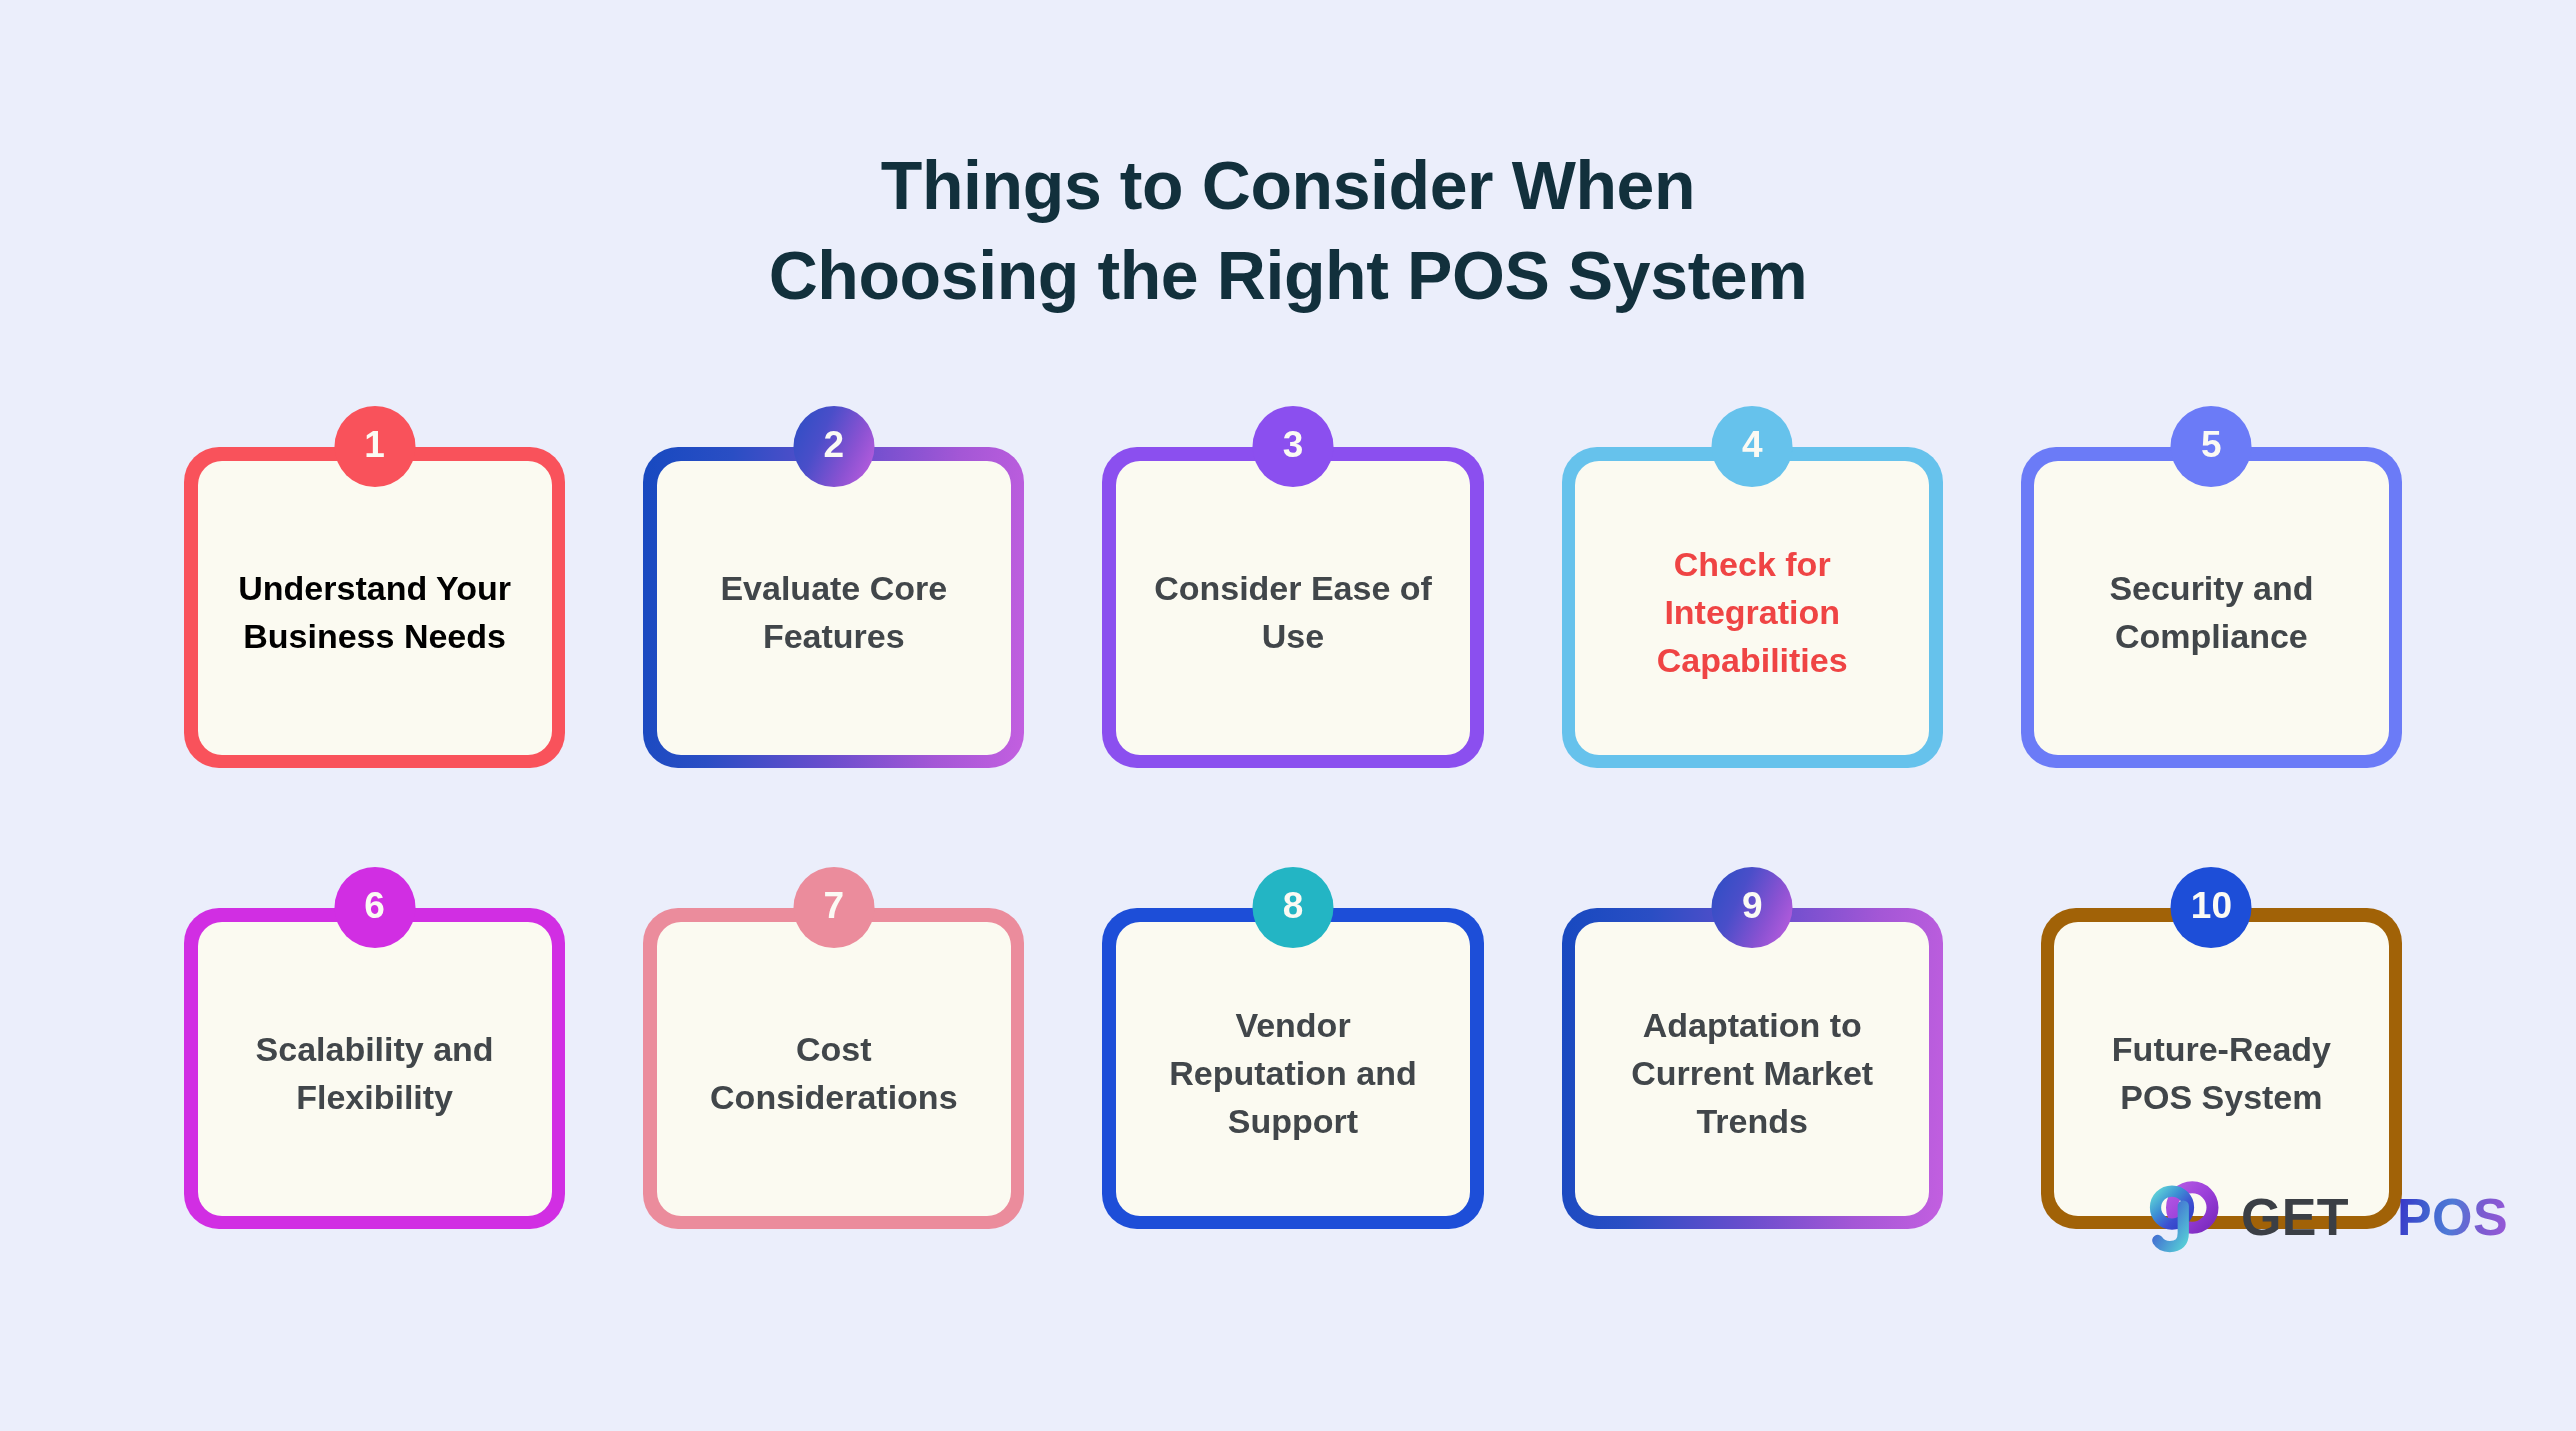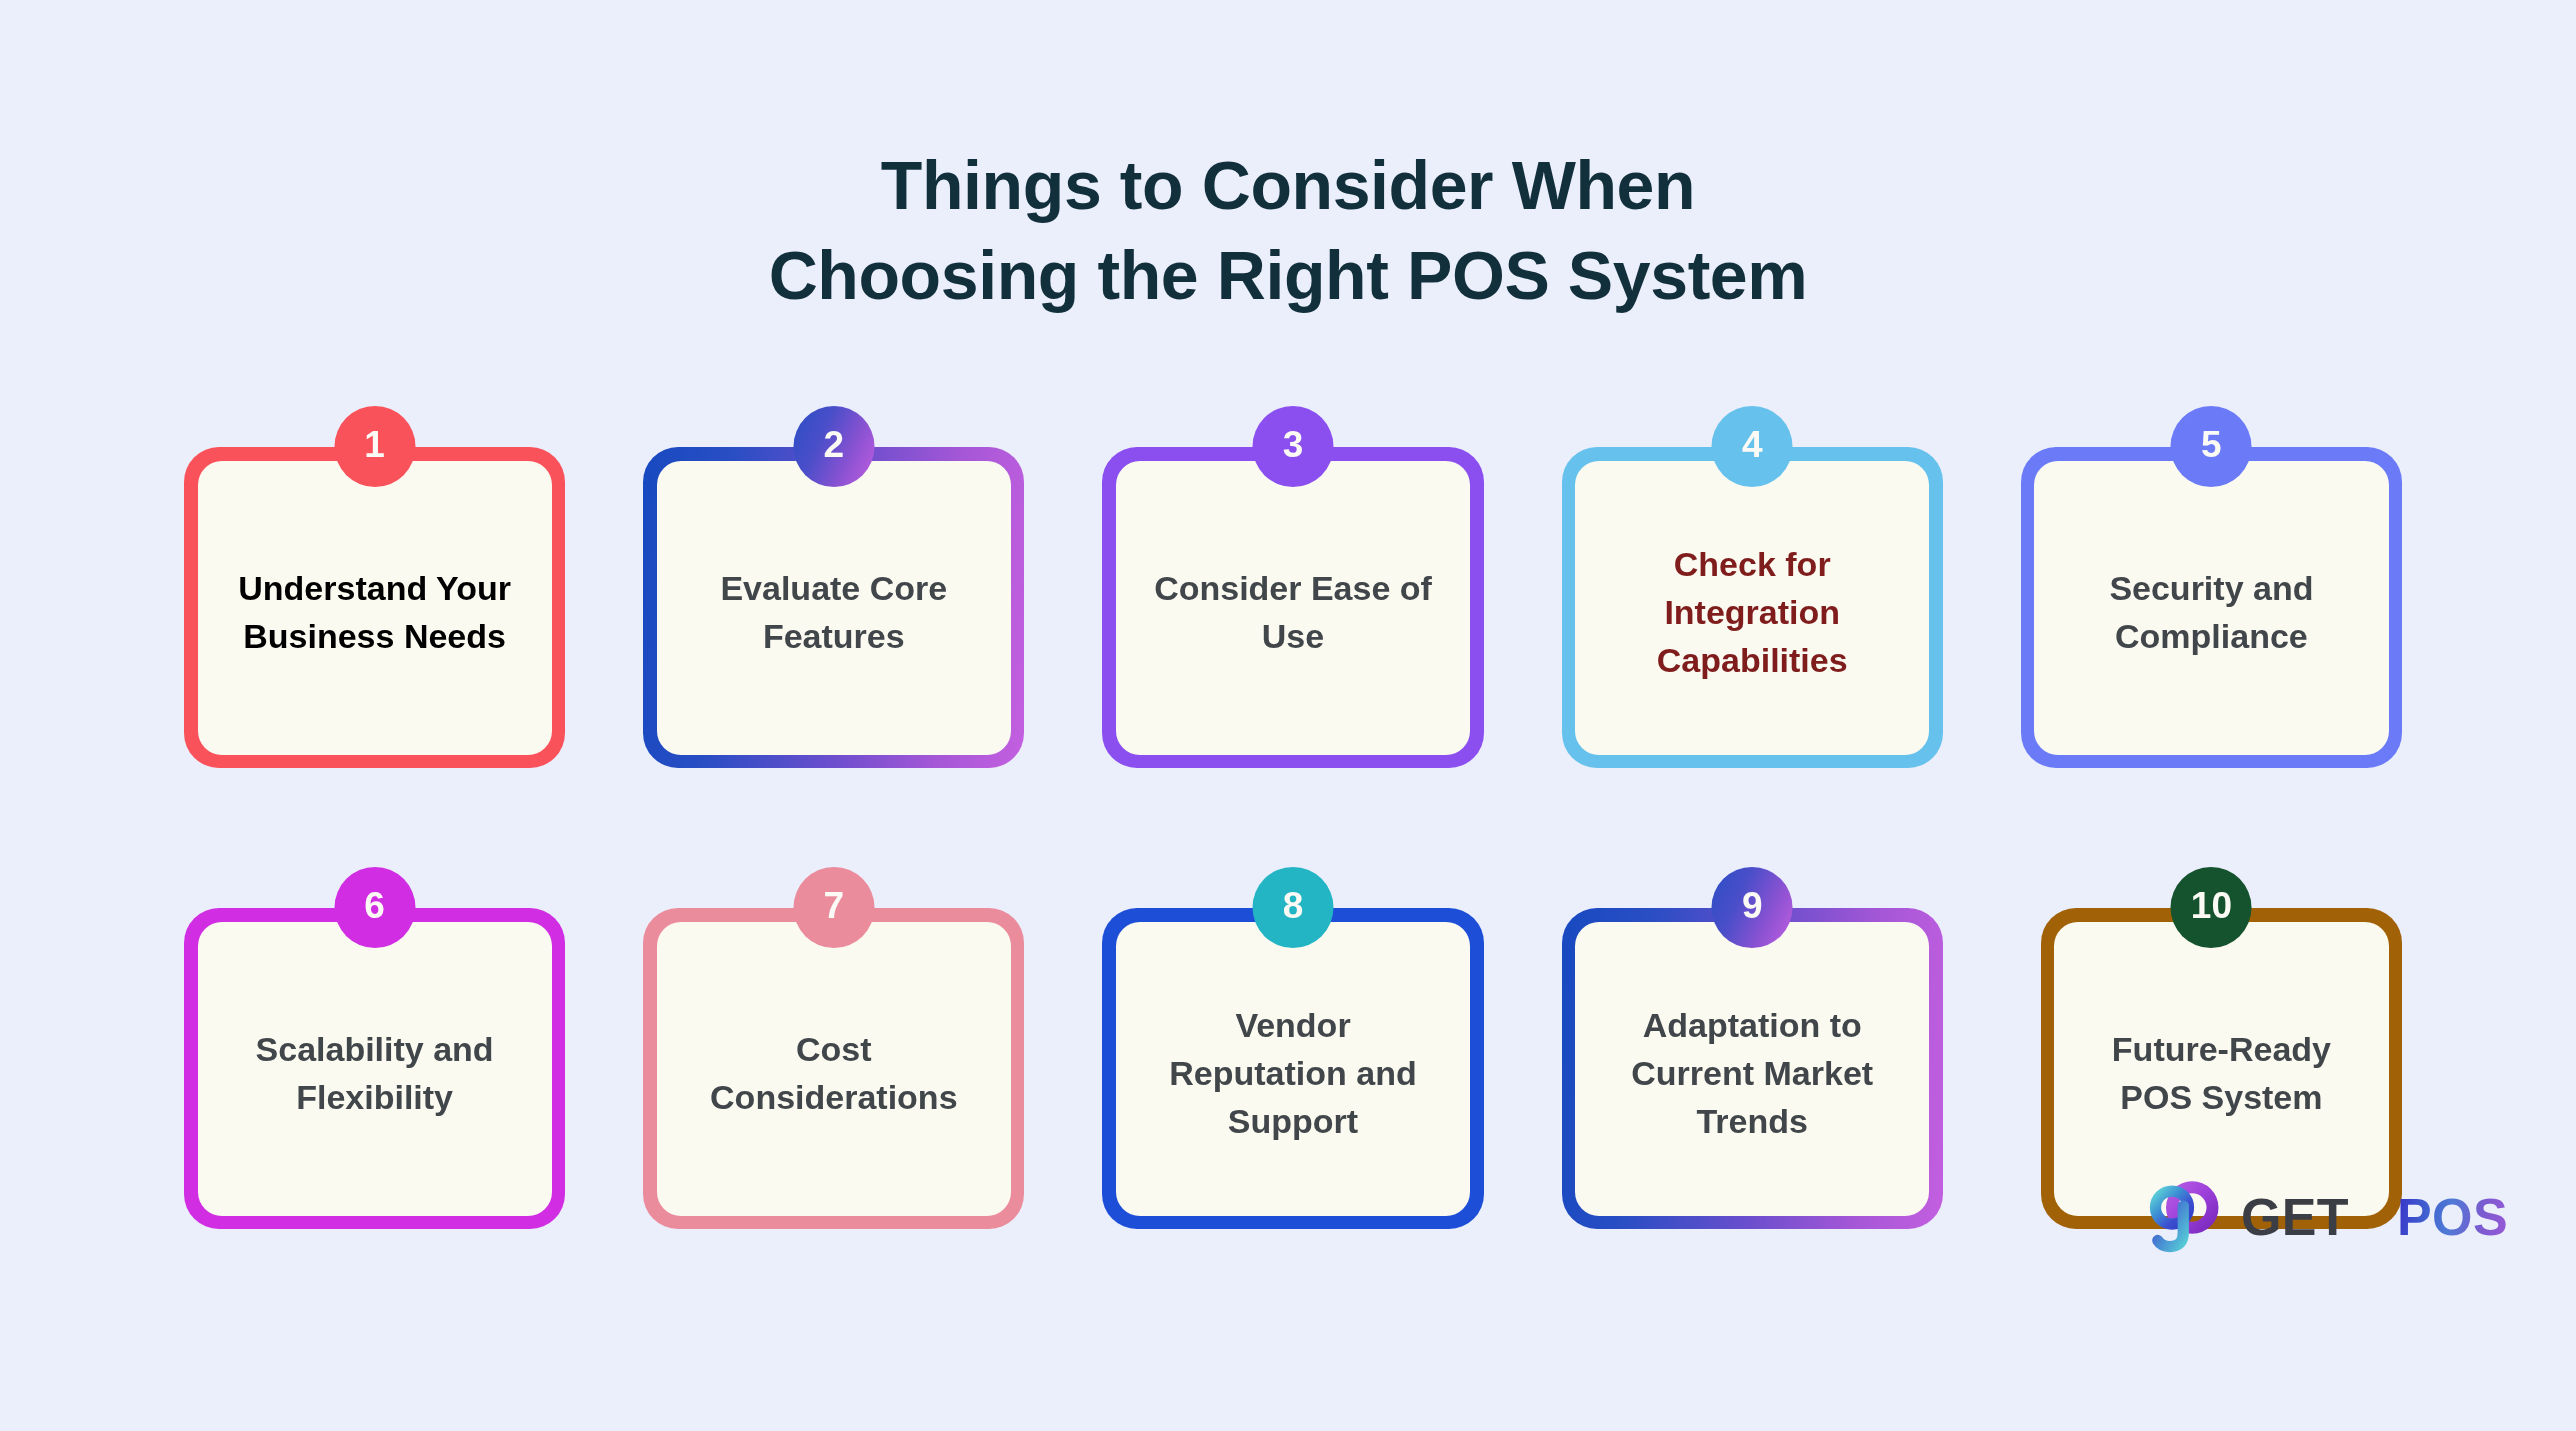--- a/index.html
+++ b/index.html
@@ -159,21 +159,21 @@
               <div class="card-label" style="color: rgb(65, 70, 74);">Consider Ease of Use</div>
             </div>
           </div>
           <div class="badge" style="background: rgb(139, 79, 239);">
             <span class="badge-num" style="color: rgb(251, 250, 244);">3</span>
           </div>
         </div>
         <div class="card">
           <div class="card-frame" style="background: rgb(102, 194, 236);">
             <div class="card-inner" style="background: rgb(251, 250, 241);">
-              <div class="card-label" style="color: #7f1d1d;">Check for Integration Capabilities</div>
+              <div class="card-label" style="color: #ef4444;">Check for Integration Capabilities</div>
             </div>
           </div>
           <div class="badge" style="background: rgb(102, 194, 236);">
             <span class="badge-num" style="color: rgb(251, 250, 244);">4</span>
           </div>
         </div>
         <div class="card">
           <div class="card-frame" style="background: rgb(107, 123, 247);">
             <div class="card-inner" style="background: rgb(251, 250, 241);">
               <div class="card-label" style="color: rgb(65, 70, 74);">Security and Compliance</div>
@@ -224,21 +224,21 @@
           <div class="badge" style="background: linear-gradient(115deg, rgb(42, 78, 196) 0%, rgb(74, 78, 201) 35%, rgb(138, 82, 210) 68%, rgb(195, 95, 224) 100%);">
             <span class="badge-num" style="color: rgb(251, 250, 244);">9</span>
           </div>
         </div>
         <div class="card">
           <div class="card-frame" style="background: #a16207; margin-left: 20px;">
             <div class="card-inner" style="background: rgb(251, 250, 241);">
               <div class="card-label" style="color: rgb(65, 70, 74);">Future-Ready POS System</div>
             </div>
           </div>
-          <div class="badge" style="background: #14532d;">
+          <div class="badge" style="background: #1d4ed8;">
             <span class="badge-num" style="color: rgb(251, 250, 244);">10</span>
           </div>
         </div>
       </div>
   </div>
 
   <div class="logo">
     <svg class="logo-mark" viewBox="0 0 100 100">
       <defs>
         <linearGradient id="gGrad" x1="0" y1="0" x2="1" y2="1">

